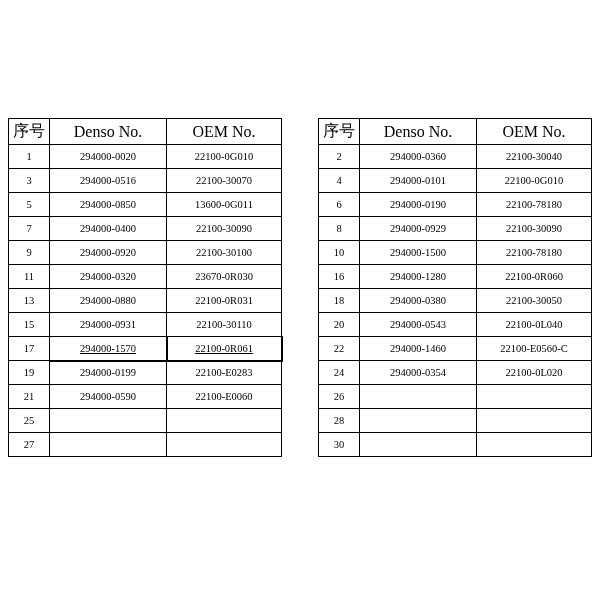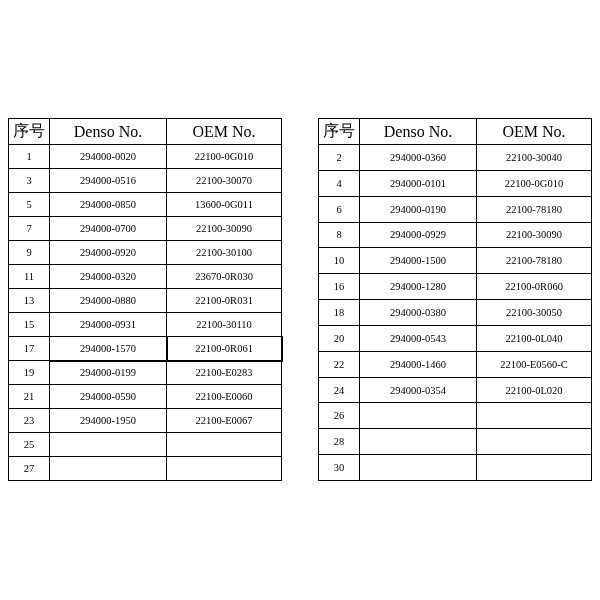--- a/index.html
+++ b/index.html
@@ -45,20 +45,21 @@
   }
   table.parts th {
     height: 25px;
     font-size: 16px;
   }
   .col-no { width: 40px; }
   .col-denso { width: 116px; }
   .col-oem { width: 114px; }
   .hl {
     outline: 1px solid #000000;
+    text-decoration: underline;
   }
 </style>
 </head>
 <body>
 
 <div class="page">
   <div class="tables-wrap">
 
     <table class="parts">
       <thead>
@@ -79,21 +80,21 @@
           <td>294000-0516</td>
           <td>22100-30070</td>
         </tr>
         <tr>
           <td>5</td>
           <td>294000-0850</td>
           <td>13600-0G011</td>
         </tr>
         <tr>
           <td>7</td>
-          <td>294000-0700</td>
+          <td>294000-0400</td>
           <td>22100-30090</td>
         </tr>
         <tr>
           <td>9</td>
           <td>294000-0920</td>
           <td>22100-30100</td>
         </tr>
         <tr>
           <td>11</td>
           <td>294000-0320</td>
@@ -118,25 +119,20 @@
           <td>19</td>
           <td>294000-0199</td>
           <td>22100-E0283</td>
         </tr>
         <tr>
           <td>21</td>
           <td>294000-0590</td>
           <td>22100-E0060</td>
         </tr>
         <tr>
-          <td>23</td>
-          <td>294000-1950</td>
-          <td>22100-E0067</td>
-        </tr>
-        <tr>
           <td>25</td>
           <td></td>
           <td></td>
         </tr>
         <tr>
           <td>27</td>
           <td></td>
           <td></td>
         </tr>
       </tbody>

